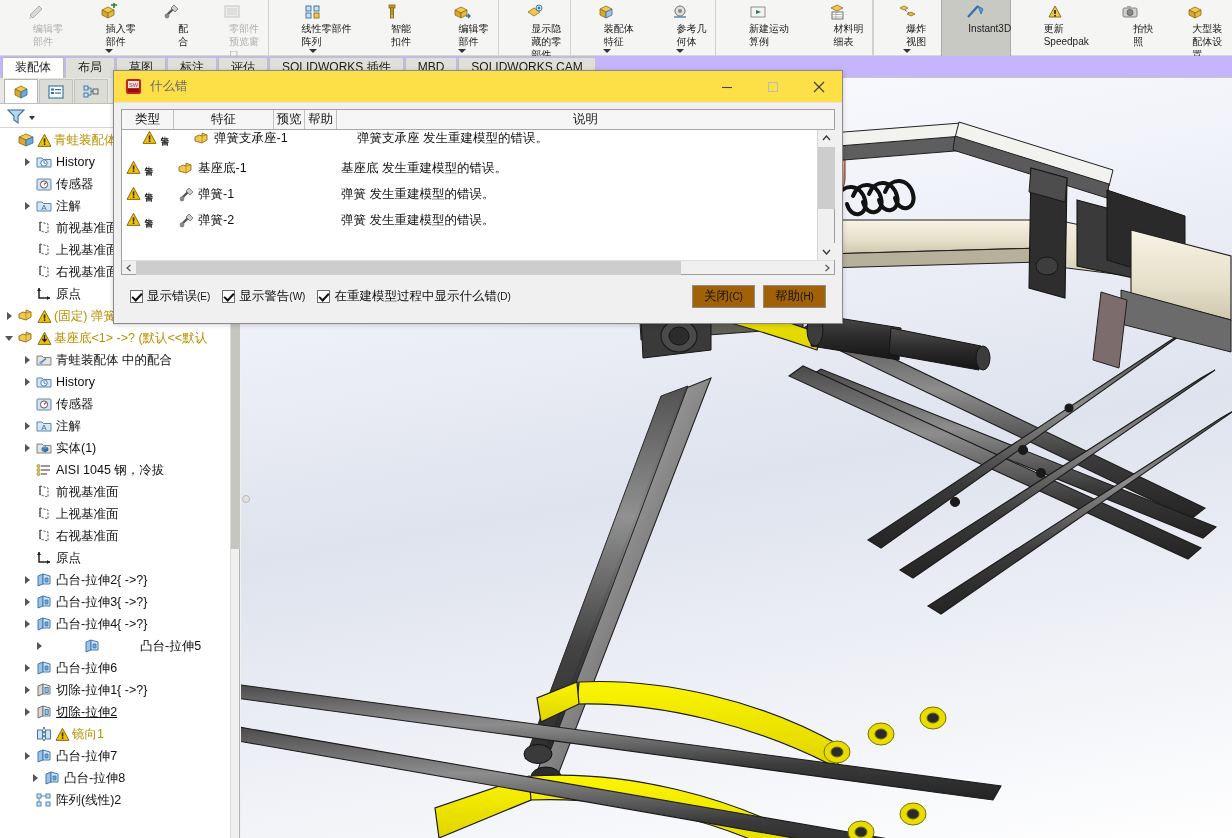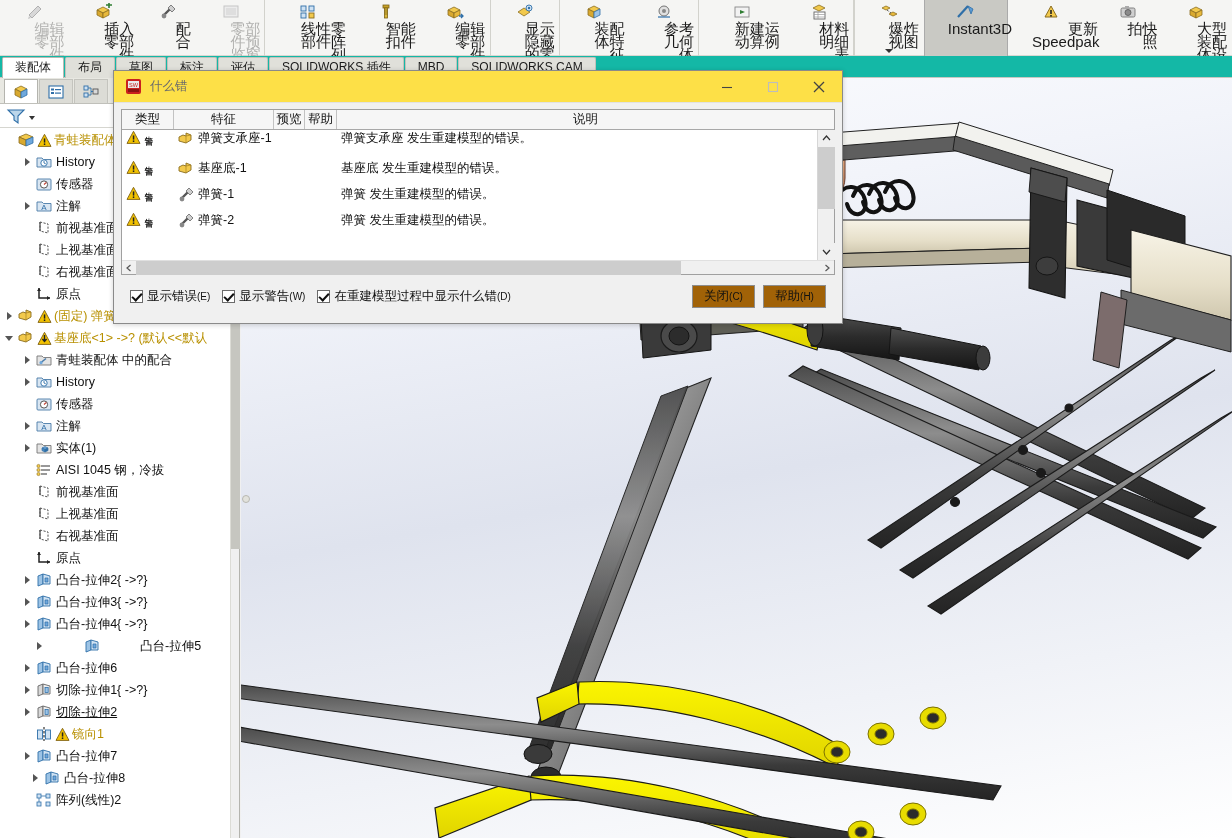--- a/index.html
+++ b/index.html
@@ -28,21 +28,21 @@
     min-width: 34px;
     cursor: default;
     border-left: 1px solid transparent;
     border-right: 1px solid transparent;
   }
   .rb-cmd.sep-right { border-right: 1px solid #d2d2cc; }
   .rb-cmd.sep-left { border-left: 1px solid #d2d2cc; }
   .rb-cmd.active { background: #c9c9c4; border-left: 1px solid #aaa; border-right: 1px solid #aaa; }
   .rb-ico { height: 18px; display: flex; align-items: center; justify-content: center; margin-top: 2px; }
   .rb-lbl {
-    font-size: 15px; line-height: 13px; text-align: right;
+    font-size: 10px; line-height: 13px; text-align: left;
     color: #1a1a1a; max-width: 46px; word-break: break-all;
     margin-top: 1px;
     margin-left: 28px;
   }
   .rb-lbl.wide { max-width: 66px; word-break: normal; }
   .rb-cmd.disabled .rb-lbl { color: #b0b0ae; }
   .rb-arrow {
     width: 0; height: 0; margin-top: 1px;
     border-left: 4px solid transparent; border-right: 4px solid transparent;
     border-top: 4px solid #333;
@@ -53,21 +53,21 @@
   .viewbar {
     position: absolute; right: 4px; top: 58px;
     display: flex; align-items: center; gap: 2px; height: 28px;
   }
   .vb-ico { width: 24px; height: 24px; display: flex; align-items: center; justify-content: center; cursor: default; }
   .vb-caret { width: 0;height: 0;border-left: 3px solid transparent;border-right: 3px solid transparent;border-top: 4px solid #444; margin-left:-1px; margin-right:2px;}
 
   
   .tabbar {
     position: absolute; left: 0; top: 56px; width: 1232px; height: 22px;
-    background: #14b8a6; border-bottom: 1px solid #c8c8c2;
+    background: #c4b5fd; border-bottom: 1px solid #c8c8c2;
   }
   .tabbar-inner { display: flex; align-items: flex-end; height: 22px; padding-left: 2px; }
   .tab {
     font-size: 12px; padding: 2px 12px 3px 12px; margin-right: 1px;
     background: #e0e0da; border: 1px solid #c2c2bc; border-bottom: none;
     color: #1a1a1a; cursor: default; line-height: 15px;
     border-radius: 2px 2px 0 0;
   }
   .tab.active { background: #ffffff; border-color: #b9b9b3; font-weight: normal; }
 
@@ -156,21 +156,21 @@
     cursor: default;
   }
   .lh-type { width: 52px; }
   .lh-feat { width: 100px; }
   .lh-prev { width: 31px; }
   .lh-help { width: 32px; }
   .lh-desc { flex: 1 1 auto; border-right: none; }
 
   .list-rows { position: absolute; left: 0; top: 20px; right: 17px; bottom: 14px; overflow: hidden; }
   .lrow { display: flex; align-items: flex-start; height: 26px; font-size: 12.5px; color: #111; }
-  .lrow.tall { height: 30px; }
+  .lrow.tall { height: 30px; padding-left: 16px; }
   .lc-type { width: 52px; display: flex; align-items: flex-start; padding-left: 4px; }
   .lc-type .wtxt {
     writing-mode: vertical-rl; font-size: 9px; line-height: 9px; color: #111;
     margin-left: 3px; letter-spacing: -1px; height: 26px; overflow: hidden;
   }
   .lc-feat { width: 100px; display: flex; align-items: flex-start; padding-left: 3px; }
   .lc-feat .fname { margin-left: 3px; line-height: 16px; white-space: normal; width: 78px; }
   .lc-prev { width: 31px; }
   .lc-help { width: 32px; }
   .lc-desc { flex: 1 1 auto; padding-left: 4px; line-height: 17px; }

